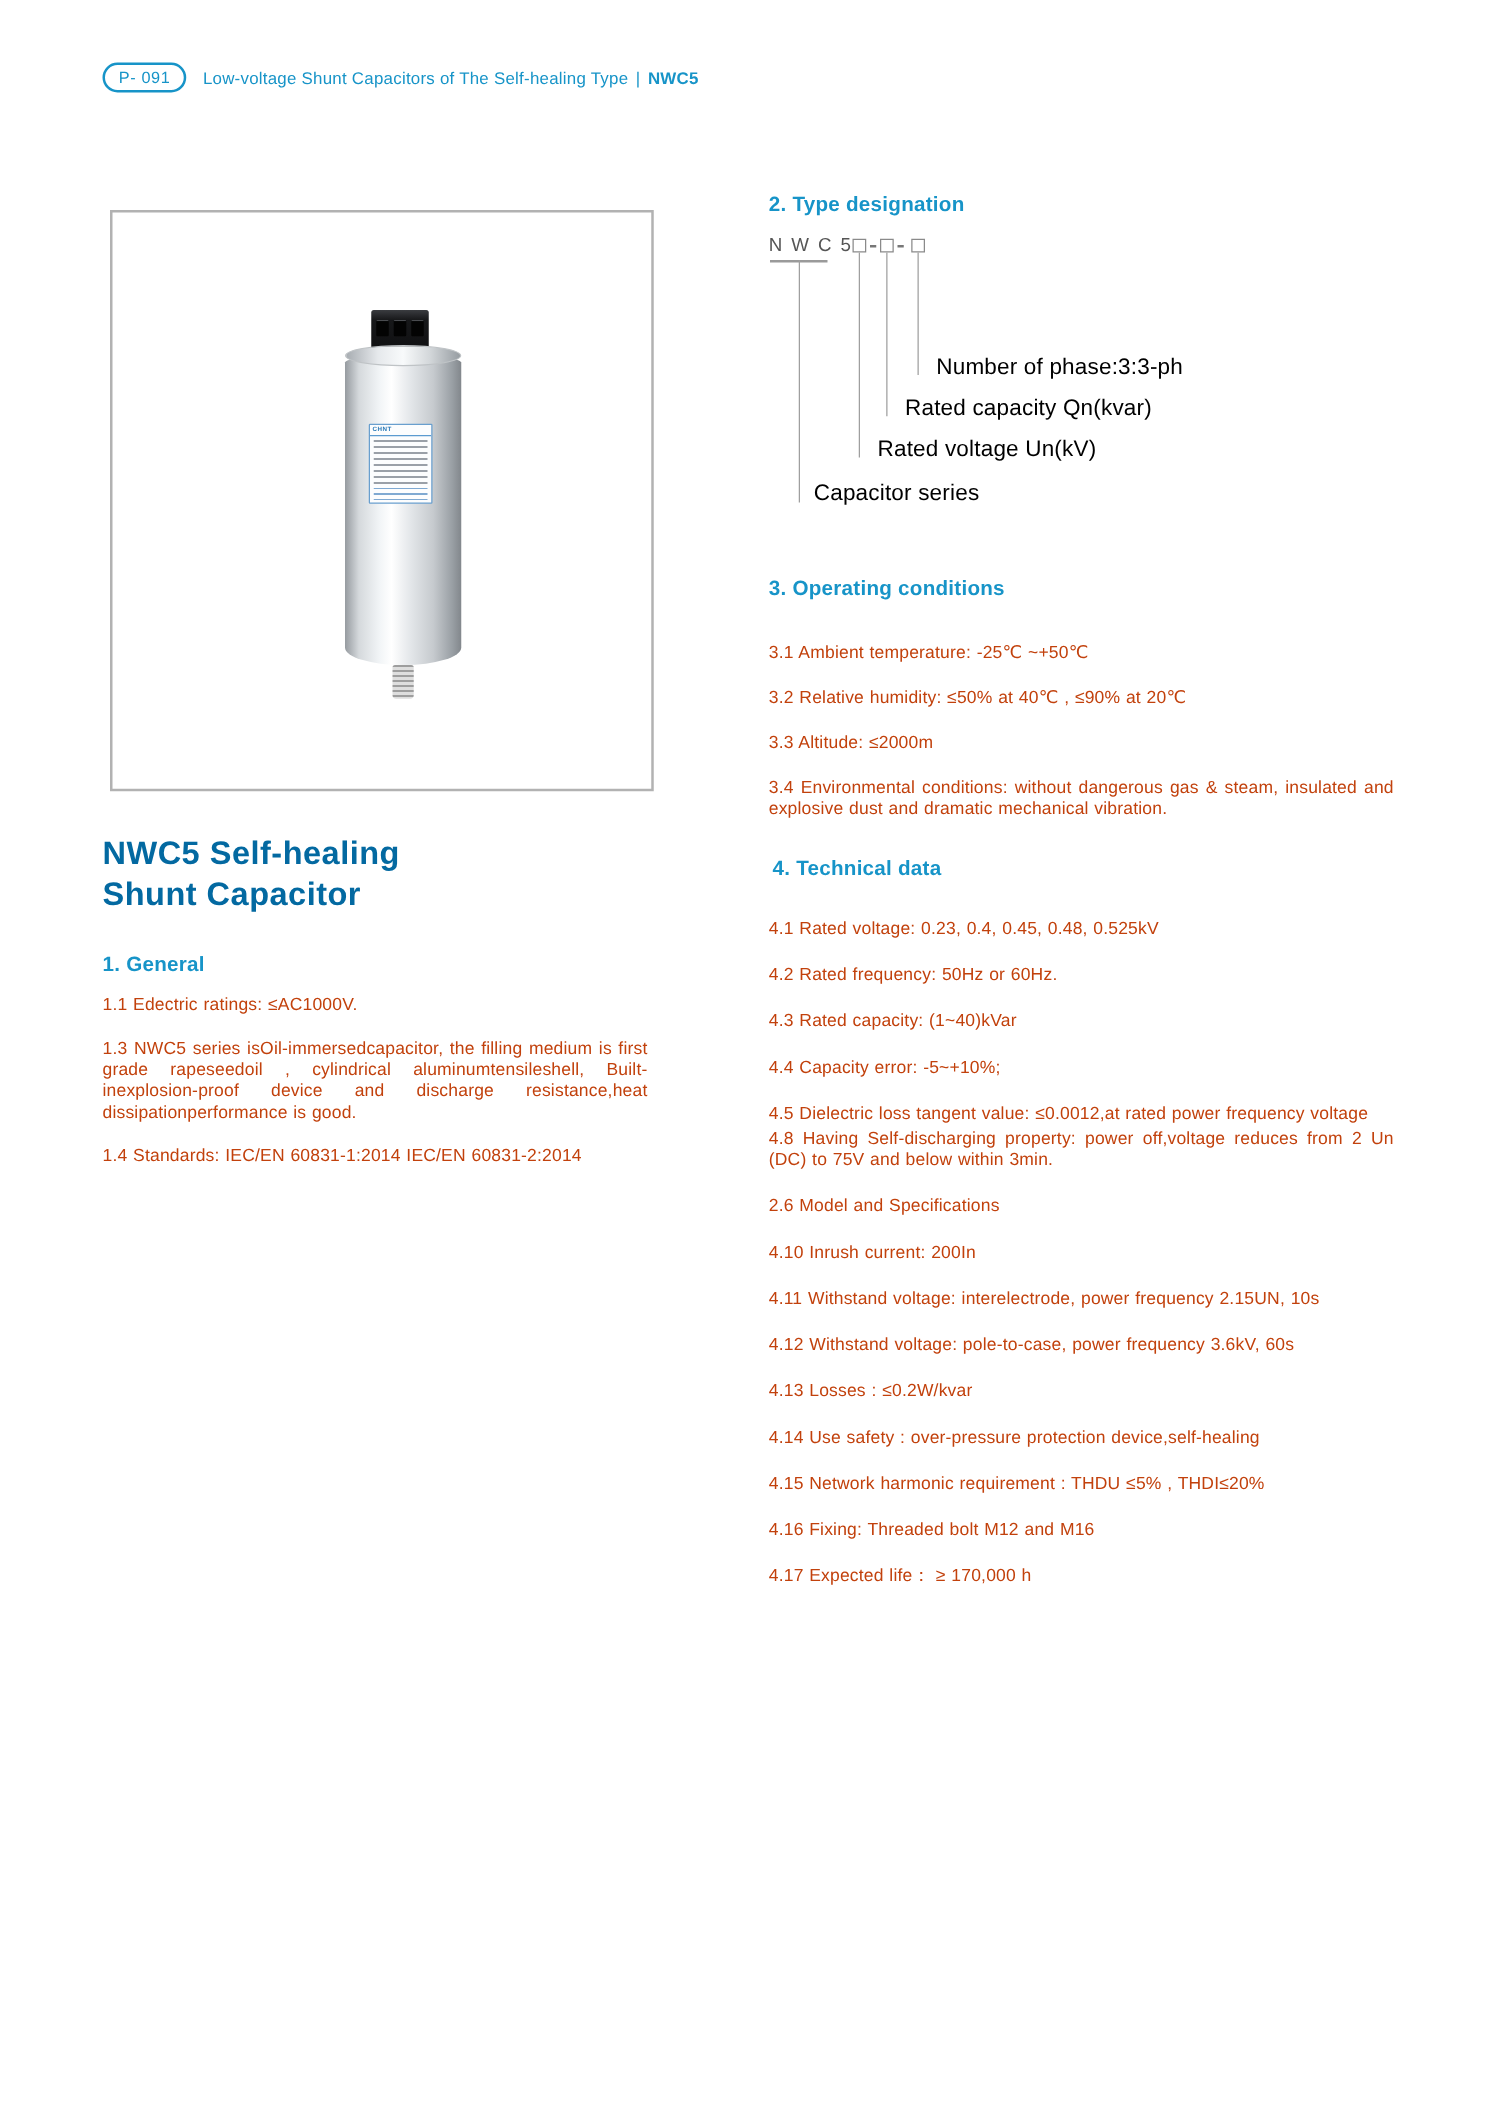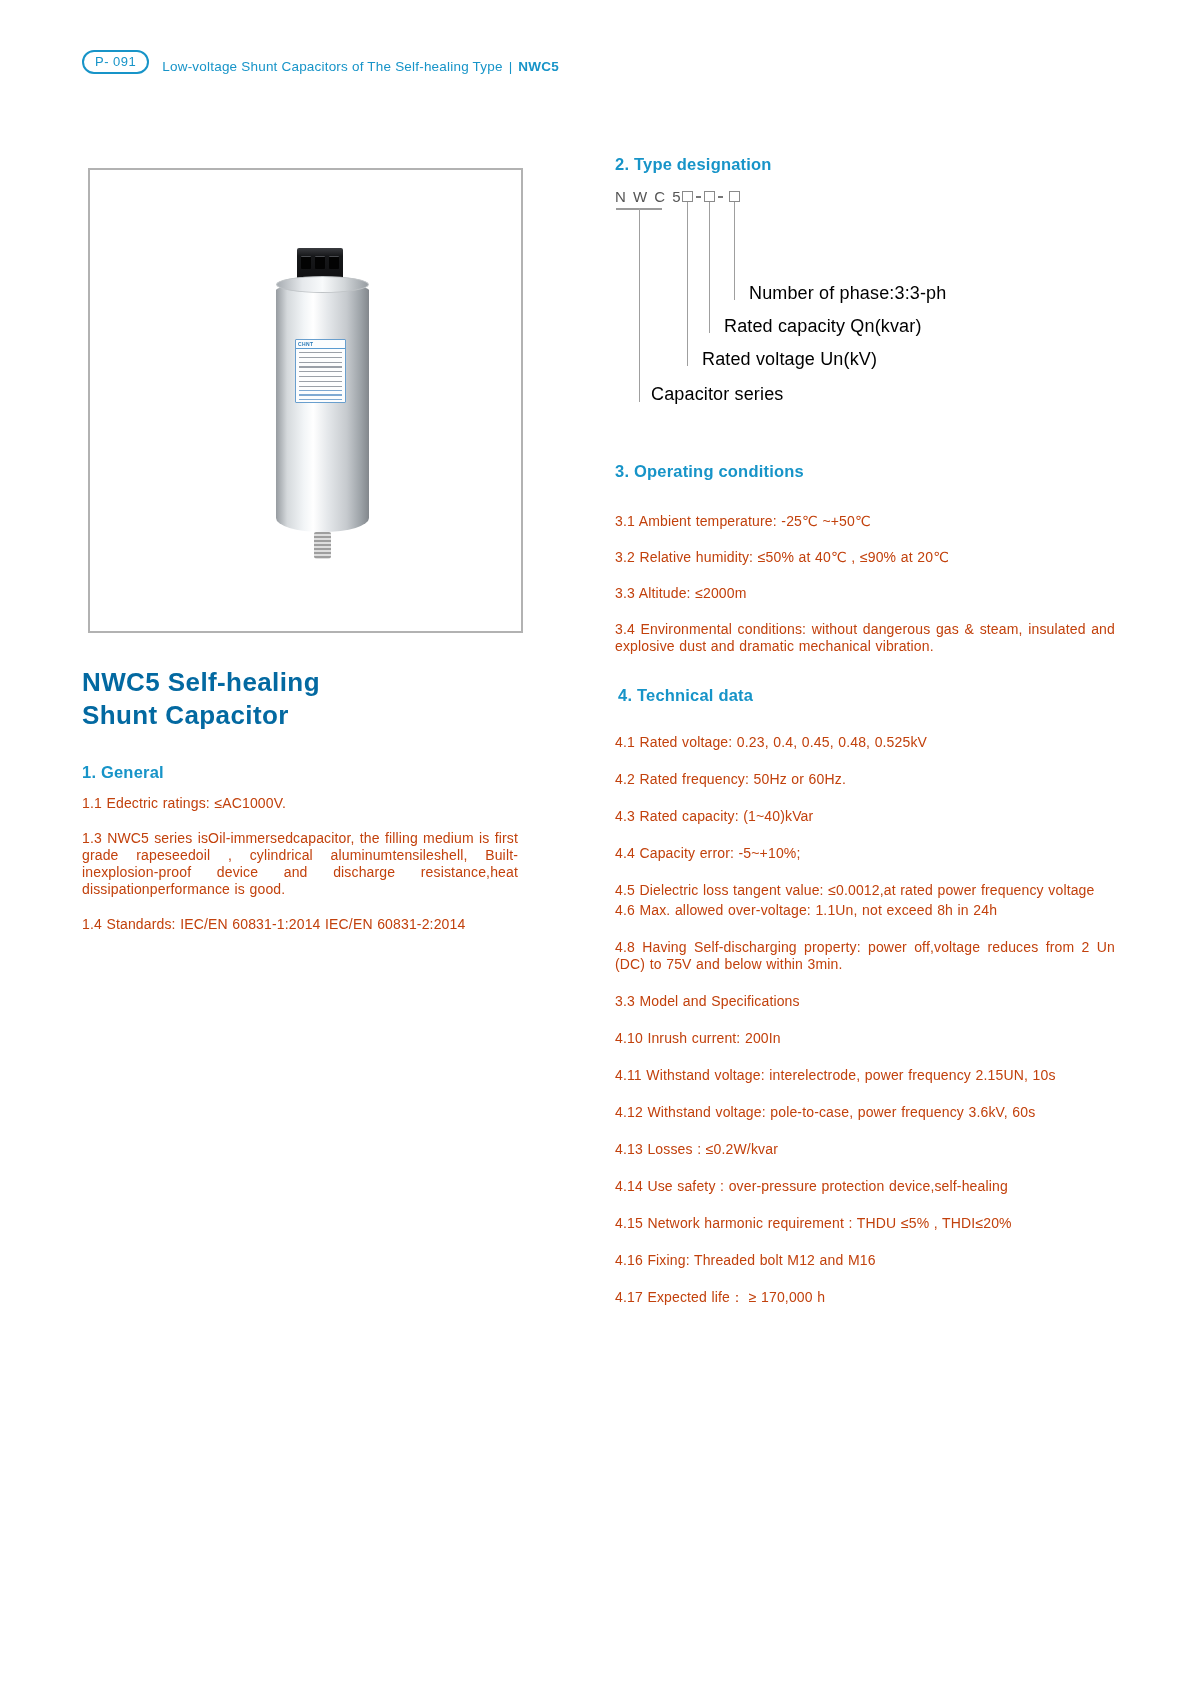--- a/index.html
+++ b/index.html
@@ -6,21 +6,21 @@
   html,body { background:#ffffff; }
   body { font-family:"Liberation Sans", "DejaVu Sans", sans-serif; }
   .page {
     position:relative; width:1191px; height:1684px; background:#ffffff;
     overflow:hidden; margin:0 auto;
   }
 
   
   .page-header {
     position:absolute; left:82px; top:50px;
-    display:flex; align-items:flex-end; gap:13px;
+    display:flex; align-items:center; gap:13px;
   }
   .badge {
     display:inline-block; border:2px solid #1794c8; border-radius:14px;
     color:#1794c8; font-size:13px; font-weight:500;
     padding:2px 11px 3px; letter-spacing:0.5px; white-space:nowrap;
   }
   .header-title { font-size:13.5px; font-weight:normal; color:#1794c8; letter-spacing:0.2px; }
   .header-title .sep { margin:0 6px; color:#1794c8; }
   .header-title .model { font-weight:bold; }
 
@@ -200,23 +200,22 @@
         <p class="item">3.4 Environmental conditions: without dangerous gas &amp; steam, insulated and explosive dust and dramatic mechanical vibration.</p>
       </div>
 
     <h3 id="h-tech" class="sec-heading">4. Technical data</h3>
     <div id="tech-list" class="para-list">
         <p class="item">4.1 Rated voltage: 0.23, 0.4, 0.45, 0.48, 0.525kV</p>
         <p class="item">4.2 Rated frequency: 50Hz or 60Hz.</p>
         <p class="item">4.3 Rated capacity: (1~40)kVar</p>
         <p class="item">4.4 Capacity error: -5~+10%;</p>
         <p class="item">4.5 Dielectric loss tangent value: ≤0.0012,at rated power frequency voltage</p>
-        <p class="item">4.6 Max. allowed over-voltage: 1.1Un, not exceed 8h in 24h</p>
         <p class="item">4.8 Having Self-discharging property: power off,voltage reduces from 2 Un (DC) to 75V and below within 3min.</p>
-        <p class="item">3.3 Model and Specifications</p>
+        <p class="item">2.6 Model and Specifications</p>
         <p class="item">4.10 Inrush current: 200In</p>
         <p class="item">4.11 Withstand voltage: interelectrode, power frequency 2.15UN, 10s</p>
         <p class="item">4.12 Withstand voltage: pole-to-case, power frequency 3.6kV, 60s</p>
         <p class="item">4.13 Losses : ≤0.2W/kvar</p>
         <p class="item">4.14 Use safety : over-pressure protection device,self-healing</p>
         <p class="item">4.15 Network harmonic requirement : THDU ≤5% , THDI≤20%</p>
         <p class="item">4.16 Fixing: Threaded bolt M12 and M16</p>
         <p class="item">4.17 Expected life： ≥ 170,000 h</p>
       </div>
   </section>

